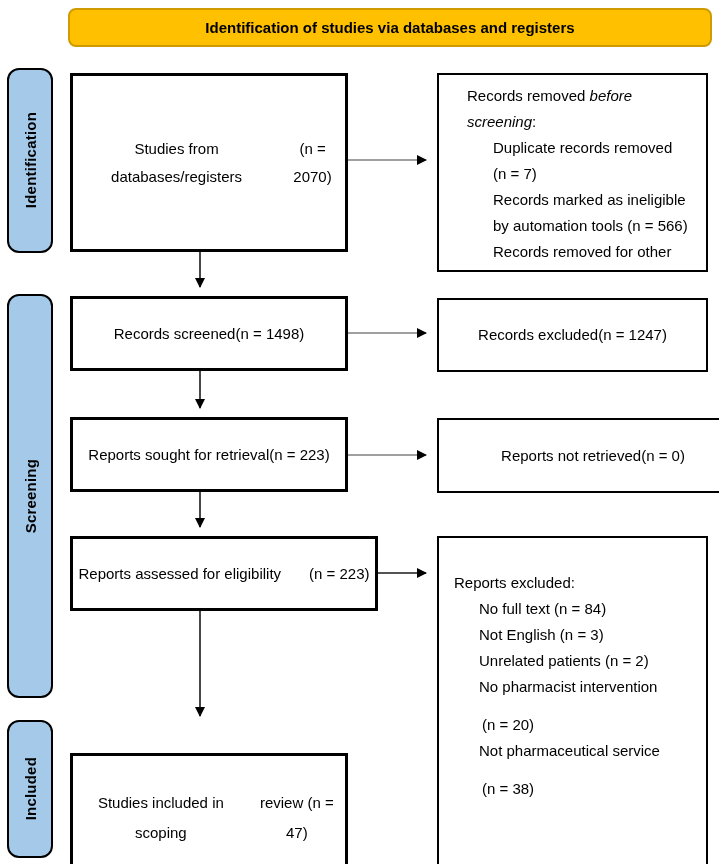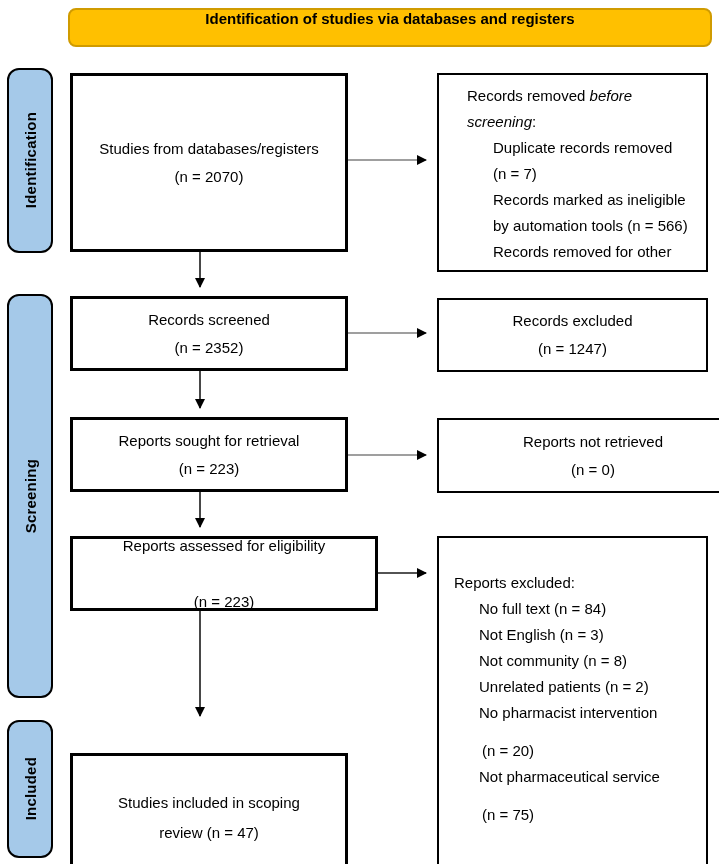--- a/index.html
+++ b/index.html
@@ -12,21 +12,21 @@
   }
   html,body{margin:0;padding:0;background:#ffffff;}
   body{font-family:"Liberation Sans","DejaVu Sans",sans-serif;color:#000;}
   .stage{position:relative;width:719px;height:864px;background:#fff;overflow:hidden;}
 
   .banner{
     position:absolute;left:68px;top:8px;width:644px;height:39px;
     background:var(--banner-fill);
     border:2px solid var(--banner-border);
     border-radius:8px;
-    display:flex;align-items:flex-start;justify-content:center;
+    display:flex;align-items:center;justify-content:center;
     font-weight:bold;font-size:15px;
     box-sizing:border-box;
   }
 
   .side{
     position:absolute;left:7px;width:46px;
     background:var(--sidebar-fill);
     border:2px solid #000;border-radius:12px;
     display:flex;align-items:center;justify-content:center;
     box-sizing:border-box;
@@ -37,21 +37,21 @@
   }
   .side-identification{top:68px;height:185px;}
   .side-screening{top:294px;height:404px;}
   .side-included{top:720px;height:138px;}
 
   .fbox{
     position:absolute;background:#fff;border:3px solid var(--box-border);
     box-sizing:border-box;font-size:15px;
   }
   .fbox.thin{border-width:2px;}
-  .centered{display:flex;flex-direction:column;align-items:center;justify-content:center;text-align:center;line-height:28px;}
+  .centered{display:flex;flex-direction:row;align-items:center;justify-content:center;text-align:center;line-height:28px;}
 
   .box-studies{left:70px;top:73px;width:278px;height:179px;}
   .box-screened{left:70px;top:296px;width:278px;height:75px;}
   .box-sought{left:70px;top:417px;width:278px;height:75px;}
   .box-assessed{left:70px;top:536px;width:308px;height:75px;gap:28px;}
   .box-included{left:70px;top:753px;width:278px;height:130px;line-height:30px;}
 
   .box-removed{left:437px;top:73px;width:271px;height:199px;padding:8px 8px 0 28px;line-height:26px;}
   .box-excluded-records{left:437px;top:298px;width:271px;height:74px;}
   .box-notretrieved{left:437px;top:418px;width:312px;height:75px;}
@@ -99,21 +99,21 @@
     <path d="M200 611 L200 716" stroke="var(--connector-line)" stroke-width="1.6" fill="none" marker-end="url(#ah)"></path>
   </svg>
 
   <div class="fbox centered box-studies">
       <div class="cline">Studies from databases/registers</div>
       <div class="cline">(n = 2070)</div>
     </div>
 
   <div class="fbox centered box-screened">
       <div class="cline">Records screened</div>
-      <div class="cline">(n = 2352)</div>
+      <div class="cline">(n = 1498)</div>
     </div>
 
   <div class="fbox centered box-sought">
       <div class="cline">Reports sought for retrieval</div>
       <div class="cline">(n = 223)</div>
     </div>
 
   <div class="fbox centered box-assessed">
       <div class="cline">Reports assessed for eligibility</div>
       <div class="cline">(n = 223)</div>
@@ -148,22 +148,21 @@
   <div class="fbox thin centered box-notretrieved">
       <div class="cline">Reports not retrieved</div>
       <div class="cline">(n = 0)</div>
     </div>
 
   <div class="fbox thin box-reports-excluded">
     <div class="line">Reports excluded:</div>
     <div>
         <div class="line lvl-1">No full text (n = 84)</div>
         <div class="line lvl-1">Not English (n = 3)</div>
-        <div class="line lvl-1">Not community (n = 8)</div>
         <div class="line lvl-1">Unrelated patients (n = 2)</div>
         <div class="line lvl-1">No pharmacist intervention</div>
         <div class="line lvl-2">(n = 20)</div>
         <div class="line lvl-1">Not pharmaceutical service</div>
-        <div class="line lvl-2">(n = 75)</div>
+        <div class="line lvl-2">(n = 38)</div>
       </div>
   </div>
 
 </div>
 
 </body></html>

